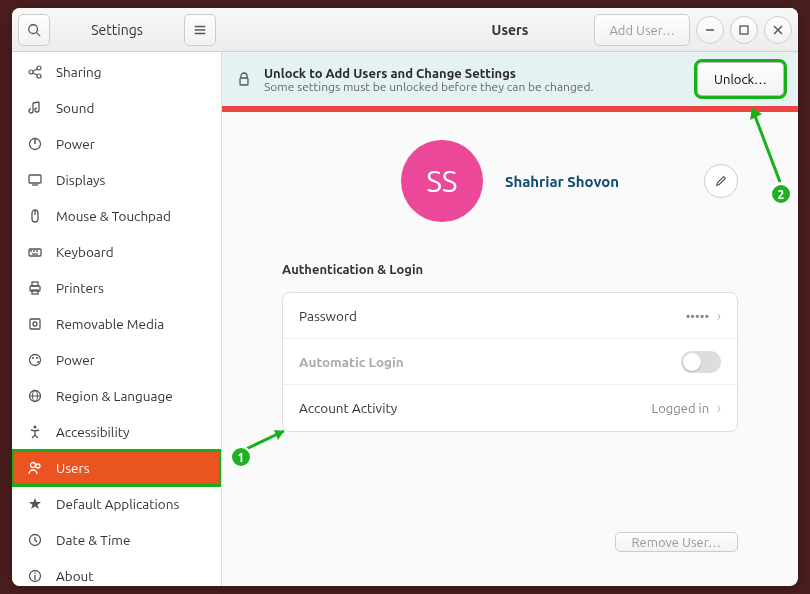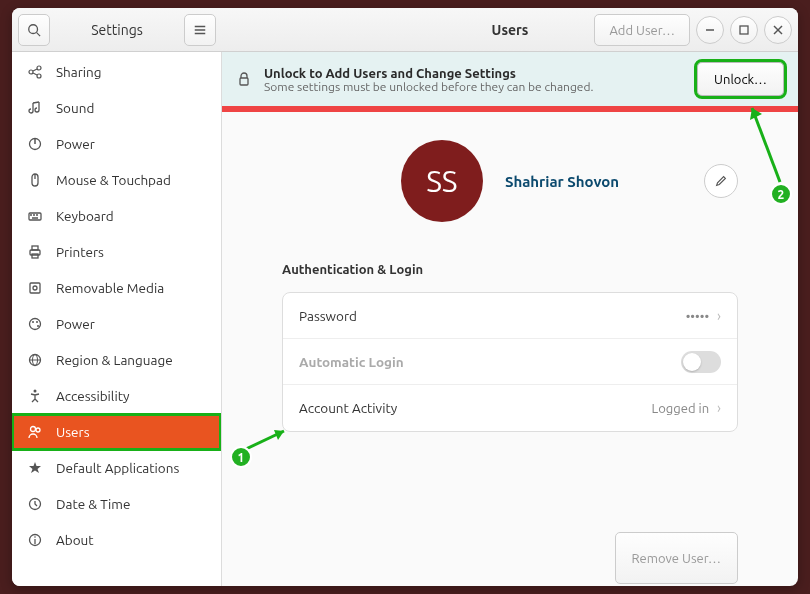--- a/index.html
+++ b/index.html
@@ -22,35 +22,35 @@
 .side-icon { width: 18px; height: 18px; display: flex; align-items: center; justify-content: center; color: #555; flex-shrink: 0; }
 .side-item.active .side-icon { color: #fff; }
 .content { flex: 1; overflow-y: auto; position: relative; }
 .unlock-bar { background: #e5f2f2; border-bottom: 6px solid #ef4444; padding: 10px 14px; display: flex; align-items: center; gap: 12px; }
 .unlock-text { flex: 1; }
 .unlock-title { font-weight: 700; font-size: 13px; color: #2a2a2a; }
 .unlock-sub { font-size: 12px; color: #666; }
 .unlock-btn { height: 34px; padding: 0 16px; border: 1px solid #bbb; border-radius: 5px; background: linear-gradient(#fefefe,#f2f2f2); font-size: 13px; cursor: pointer; outline: 3px solid #18b018; outline-offset: 0px; }
 .main-area { padding: 28px 60px; }
 .profile { display: flex; align-items: center; gap: 22px; margin-bottom: 40px; justify-content: center; position: relative; }
-.avatar { width: 82px; height: 82px; border-radius: 50%; background: #7f1d1d; color: #fff; display: flex; align-items: center; justify-content: center; font-size: 30px; font-weight: 400; }
+.avatar { width: 82px; height: 82px; border-radius: 50%; background: #ec4899; color: #fff; display: flex; align-items: center; justify-content: center; font-size: 30px; font-weight: 400; }
 .username { font-weight: 700; font-size: 15px; color: #0c4a6e; }
 .edit-btn { width: 34px; height: 34px; border: 1px solid #ccc; border-radius: 50%; background: #fff; display: flex; align-items: center; justify-content: center; cursor: pointer; position: absolute; right: 0; }
 .section-title { font-weight: 700; font-size: 13px; color: #333; margin-bottom: 16px; }
 .card { border: 1px solid #ddd; border-radius: 8px; background: #fff; }
 .row { height: 46px; display: flex; align-items: center; padding: 0 16px; border-bottom: 1px solid #eee; font-size: 13.5px; color: #333; cursor: pointer; }
 .row:last-child { border-bottom: none; }
 .row.disabled { color: #aaa; cursor: default; font-weight: bold; }
 .row-label { flex: 1; }
 .row-val { color: #888; font-size: 13px; margin-right: 8px; }
 .chevron { color: #bbb; font-size: 14px; }
 .toggle { width: 40px; height: 22px; background: #ddd; border-radius: 11px; position: relative; }
 .toggle::after { content: ""; position: absolute; width: 18px; height: 18px; background: #fff; border-radius: 50%; top: 2px; left: 2px; box-shadow: 0 1px 2px rgba(0,0,0,0.2); }
 .remove-box { display: flex; justify-content: flex-end; margin-top: 100px; }
-.remove-btn { height: 52px; padding: 0 16px; border: 1px solid #ccc; border-radius: 5px; background: linear-gradient(#fefefe,#f2f2f2); font-size: 13px; color: #999; cursor: pointer; }
+.remove-btn { height: 20px; padding: 0 16px; border: 1px solid #ccc; border-radius: 5px; background: linear-gradient(#fefefe,#f2f2f2); font-size: 13px; color: #999; cursor: pointer; }
 .callout { position: absolute; width: 22px; height: 22px; background: #22b022; border: 2px solid #fff; border-radius: 50%; color: #fff; font-size: 12px; font-weight: 700; display: flex; align-items: center; justify-content: center; z-index: 20; }
 .arrow { position: absolute; z-index: 19; pointer-events: none; }
 svg { display: block; }
 </style>
 </head>
 <body>
 
 <div class="window">
 
   <div class="titlebar">
@@ -119,20 +119,29 @@
           <span>Sound</span>
         </div>
       <div class="side-item">
           <span class="side-icon">
             <svg width="16" height="16" viewBox="0 0 16 16">
               <circle cx="8" cy="8" r="5.5" fill="none" stroke="currentColor" stroke-width="1.3"></circle>
               <line x1="8" y1="2" x2="8" y2="8" stroke="currentColor" stroke-width="1.5"></line>
             </svg>
           </span>
           <span>Power</span>
+        </div>
+      <div class="side-item">
+          <span class="side-icon">
+            <svg width="16" height="16" viewBox="0 0 16 16">
+              <rect x="2" y="3" width="12" height="8" rx="1" fill="none" stroke="currentColor" stroke-width="1.3"></rect>
+              <line x1="5" y1="13" x2="11" y2="13" stroke="currentColor" stroke-width="1.3"></line>
+            </svg>
+          </span>
+          <span>Displays</span>
         </div>
       <div class="side-item">
           <span class="side-icon">
             <svg width="16" height="16" viewBox="0 0 16 16">
               <rect x="5" y="2" width="6" height="12" rx="3" fill="none" stroke="currentColor" stroke-width="1.3"></rect>
               <line x1="8" y1="2" x2="8" y2="7" stroke="currentColor" stroke-width="1.3"></line>
             </svg>
           </span>
           <span>Mouse &amp; Touchpad</span>
         </div>

